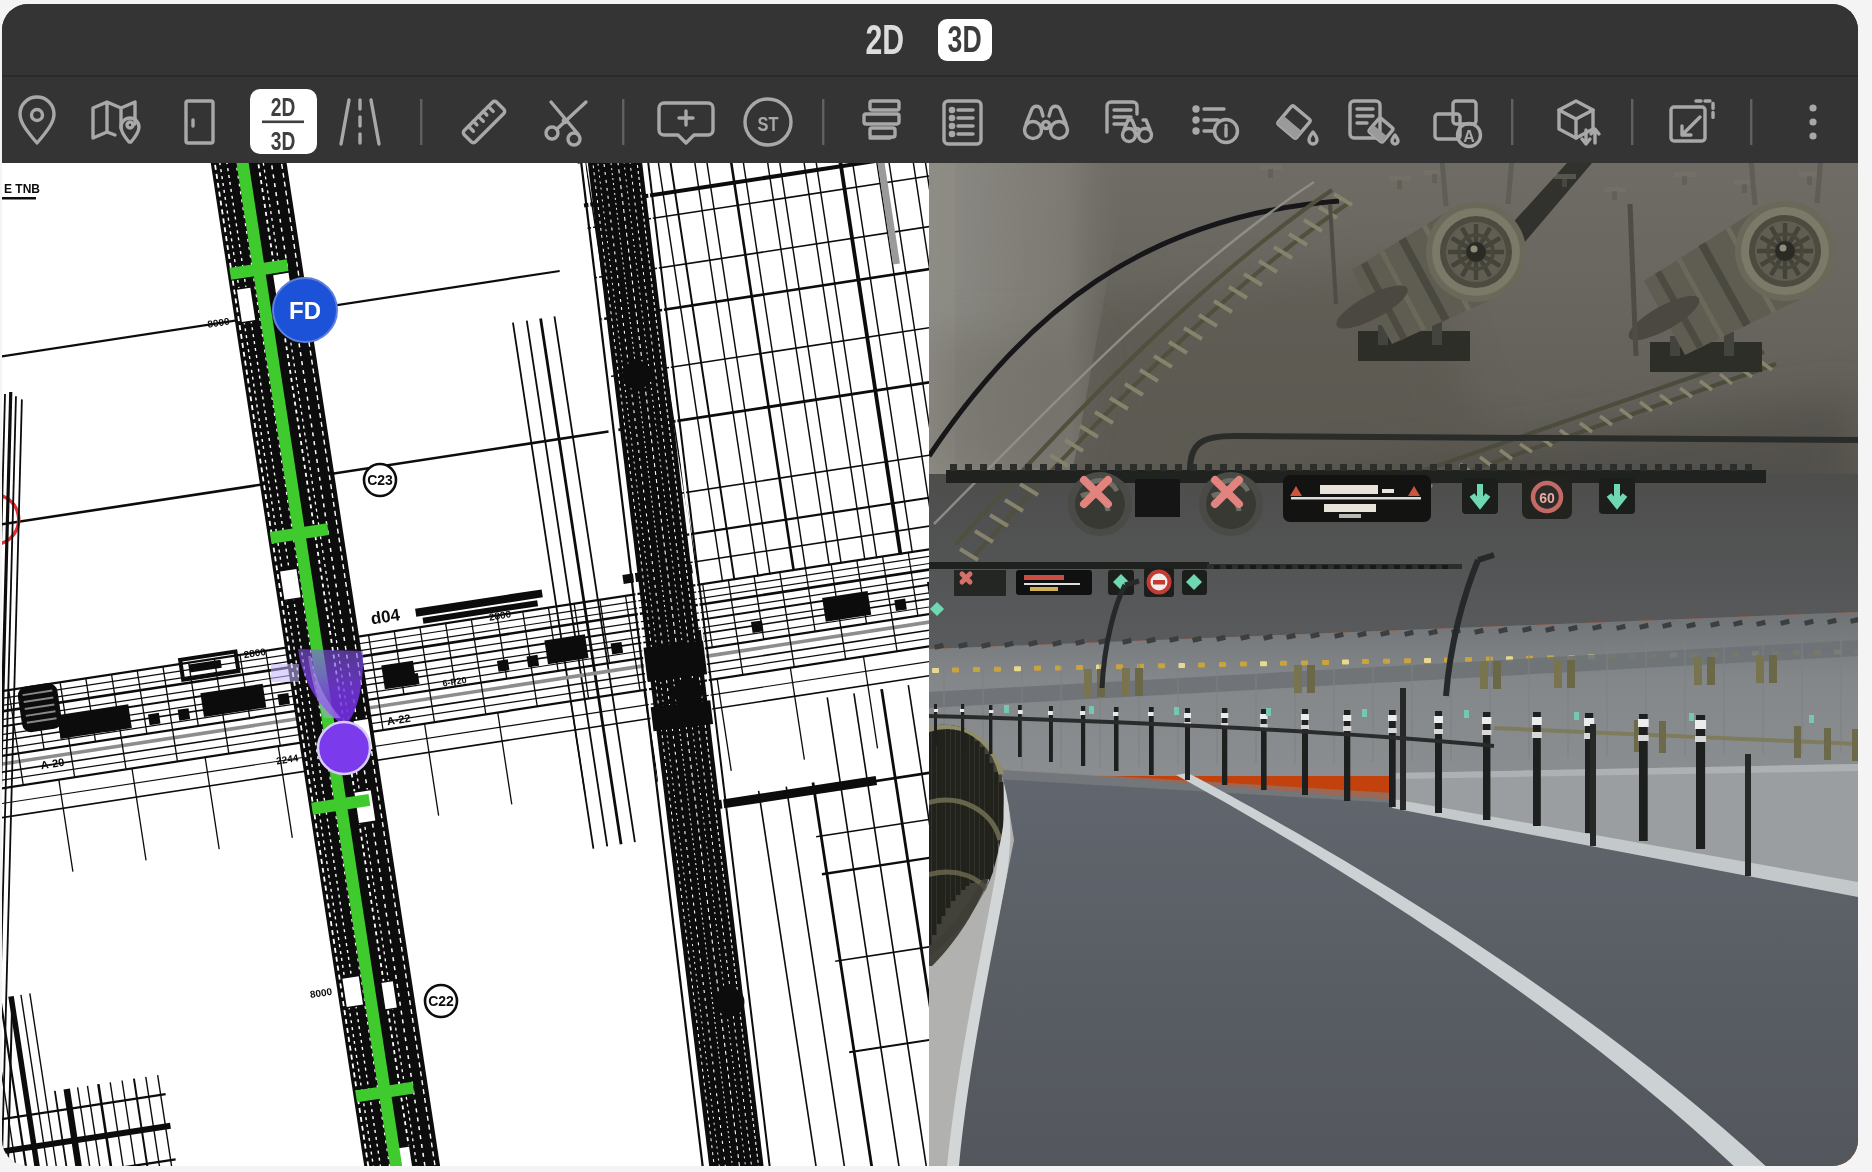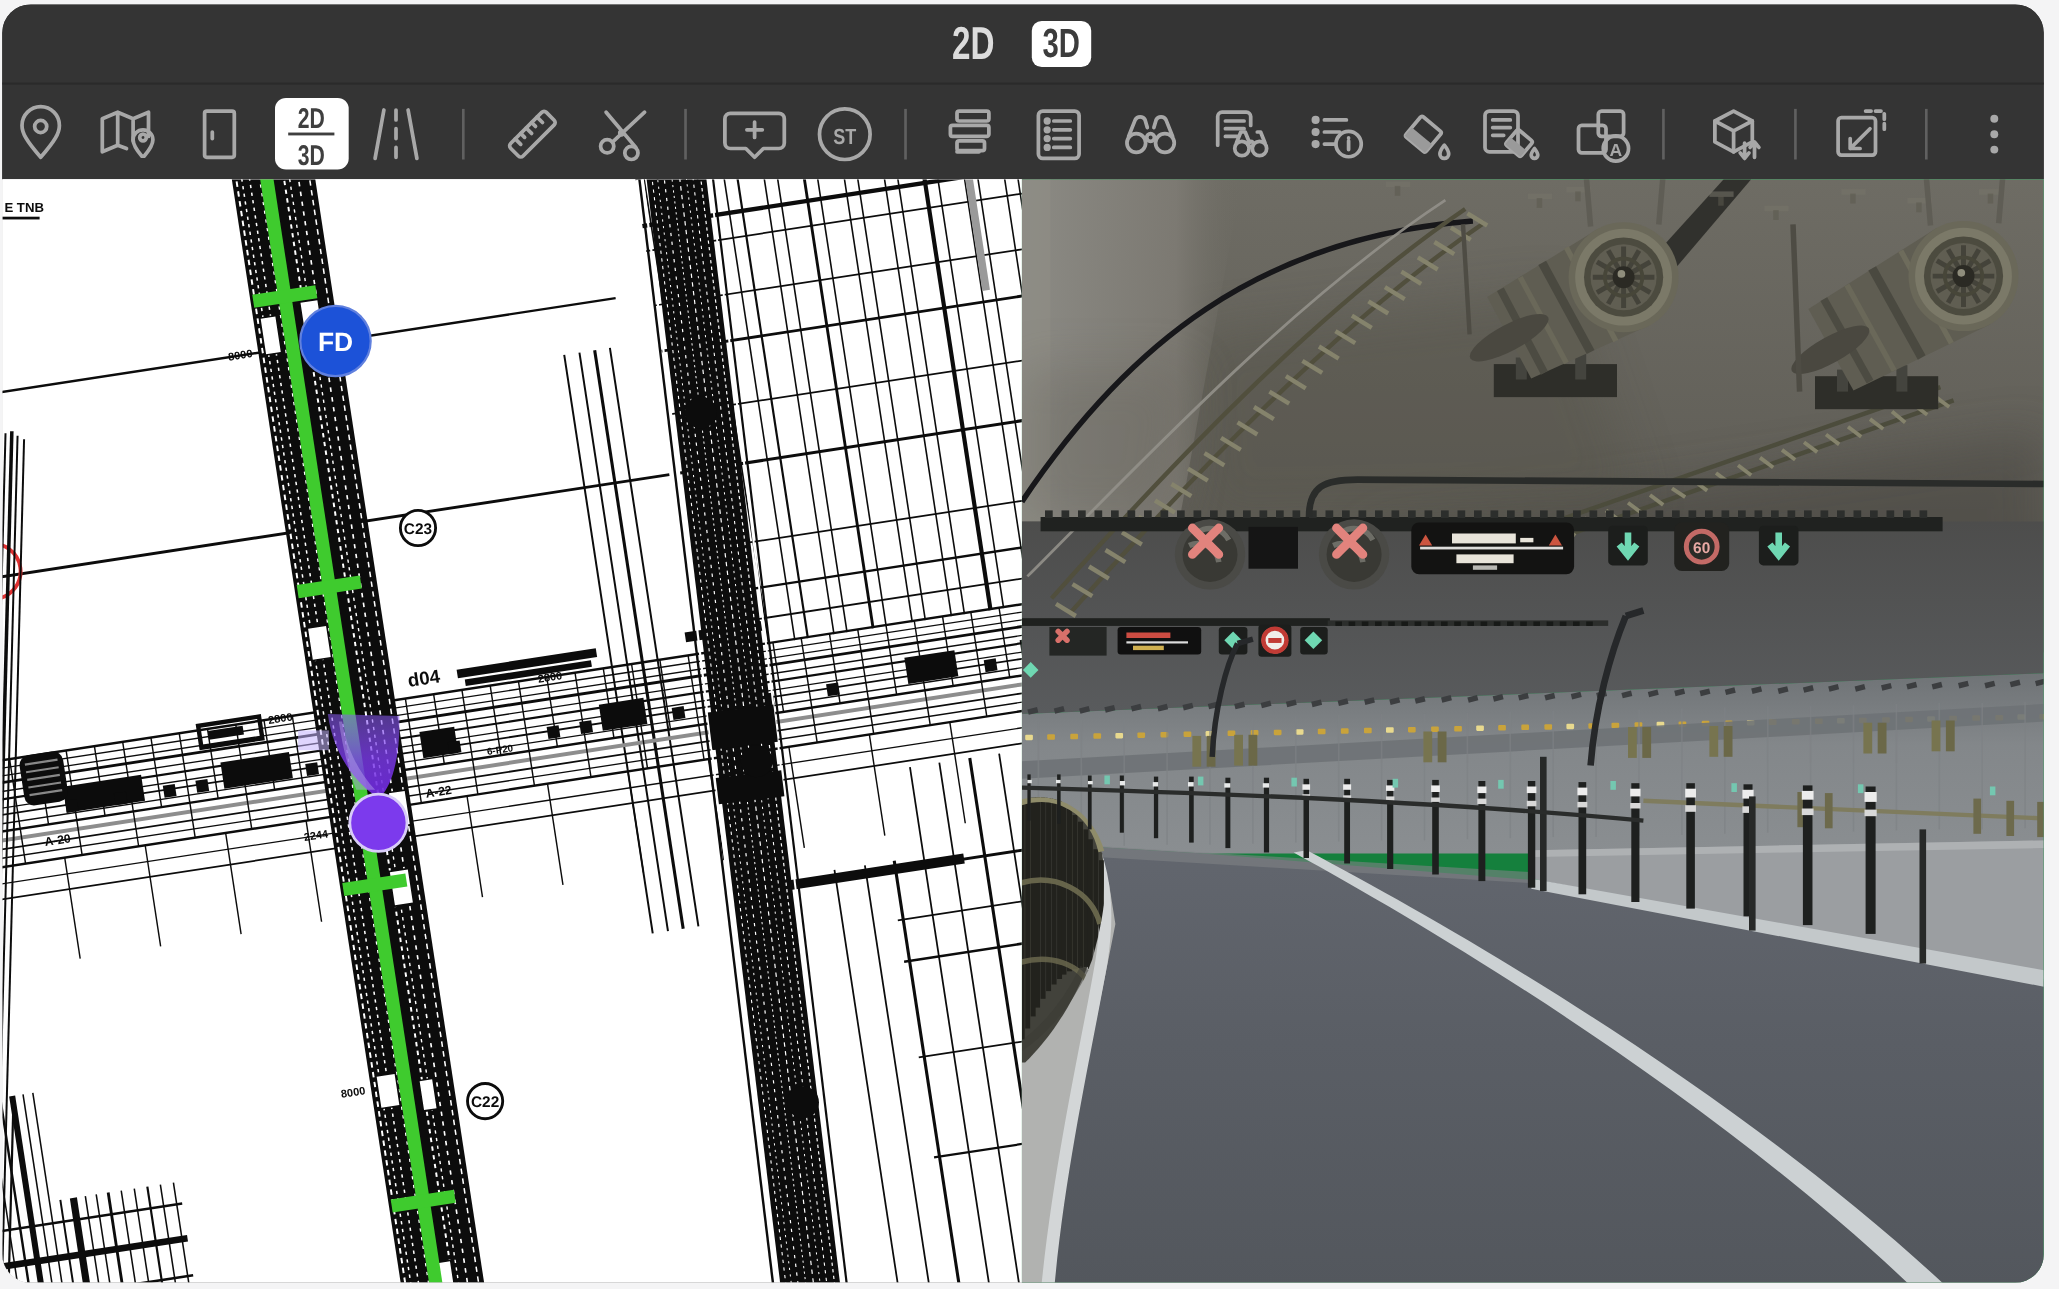--- a/index.html
+++ b/index.html
@@ -8,21 +8,21 @@
     background:#343434;overflow:hidden;}
   .topbar{position:absolute;left:0;top:0;width:100%;height:71px;background:#343434;border-bottom:2px solid #2a2a2a;}
   .toggle{position:absolute;left:-5px;top:0;width:100%;height:71px;display:flex;align-items:center;justify-content:center;}
   .t2d{color:#dcdcdc;font-size:42px;font-weight:bold;transform:scaleX(.72);letter-spacing:0px;}
   .t3d{margin-left:26px;background:#fff;border-radius:9px;width:54px;height:42px;display:flex;align-items:center;justify-content:center;}
   .t3d span{color:#3c3c3c;font-size:37px;font-weight:bold;transform:scaleX(.72);}
   .toolbar{position:absolute;left:0;top:73px;width:100%;height:86px;background:#343434;}
   .content{position:absolute;left:0;top:159px;width:100%;height:1003px;background:#fff;}
   .plan{position:absolute;left:0;top:0;width:927px;height:1003px;overflow:hidden;background:#fff;}
   .plan svg{filter:blur(0.55px);}
-  .three{position:absolute;left:927px;top:0;width:929px;height:1003px;overflow:hidden;background:#15803d;}
+  .three{position:absolute;left:927px;top:0;width:929px;height:1003px;overflow:hidden;background:#c2410c;}
   .three svg{filter:blur(0.7px);}
   .toolbar svg{filter:blur(0.4px);}
   .toggle{filter:blur(0.3px);}
   svg{display:block}
 </style>
 </head>
 <body>
 <div class="panel">
   <div class="topbar">
     <div class="toggle">

